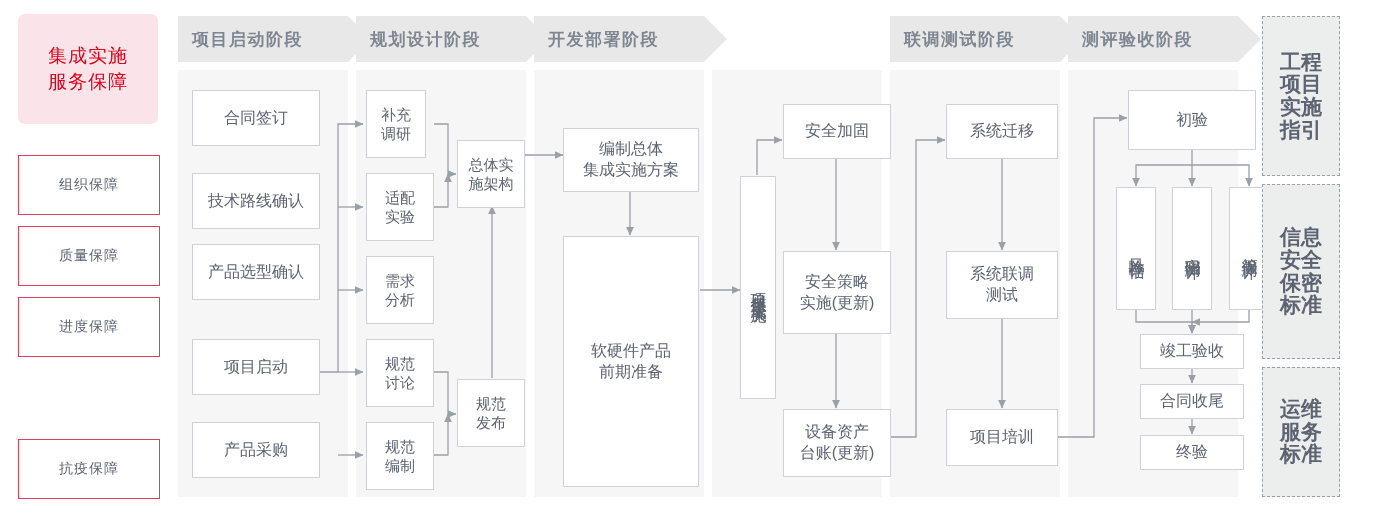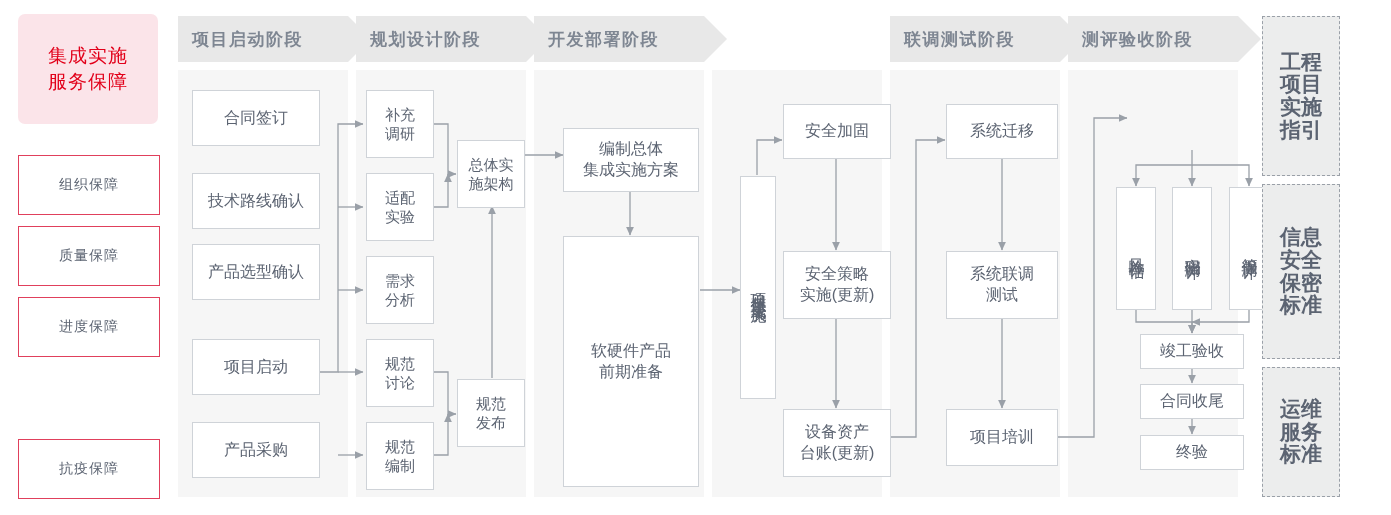--- a/index.html
+++ b/index.html
@@ -182,21 +182,21 @@
   <div class="node" style="left:192px;top:244px;width:128px;height:56px">
       <span>产品选型确认</span>
     </div>
   <div class="node" style="left:192px;top:339px;width:128px;height:56px">
       <span>项目启动</span>
     </div>
   <div class="node" style="left:192px;top:422px;width:128px;height:56px">
       <span>产品采购</span>
     </div>
 
-  <div class="node sm" style="left:366px;top:90px;width:68px;height:68px">
+  <div class="node sm" style="left:366px;top:90px;width:60px;height:68px">
       <div><span>补充</span><br><span>调研</span></div>
     </div>
   <div class="node sm" style="left:366px;top:256px;width:68px;height:68px">
       <div><span>需求</span><br><span>分析</span></div>
     </div>
   <div class="node sm" style="left:366px;top:173px;width:68px;height:68px">
       <div><span>适配</span><br><span>实验</span></div>
     </div>
   <div class="node sm" style="left:366px;top:339px;width:68px;height:68px">
       <div><span>规范</span><br><span>讨论</span></div>
@@ -217,37 +217,40 @@
   <div class="node" style="left:563px;top:236px;width:136px;height:251px">
       <div><span>软硬件产品</span><br><span>前期准备</span></div>
     </div>
 
   <div class="node vert" style="left:740px;top:176px;width:36px;height:223px">
       <span>项目整体集成实施</span>
     </div>
   <div class="node" style="left:783px;top:104px;width:108px;height:55px">
       <span>安全加固</span>
     </div>
-  <div class="node" style="left:783px;top:251px;width:108px;height:68px">
+  <div class="node" style="left:783px;top:251px;width:108px;height:83px">
       <div><span>安全策略</span><br><span>实施(更新)</span></div>
     </div>
   <div class="node" style="left:783px;top:409px;width:108px;height:68px">
       <div><span>设备资产</span><br><span>台账(更新)</span></div>
     </div>
 
   <div class="node" style="left:946px;top:104px;width:112px;height:55px">
       <span>系统迁移</span>
     </div>
   <div class="node" style="left:946px;top:251px;width:112px;height:68px">
       <div><span>系统联调</span><br><span>测试</span></div>
     </div>
   <div class="node" style="left:946px;top:409px;width:112px;height:57px">
       <span>项目培训</span>
     </div>
 
+  <div class="node" style="left:1128px;top:90px;width:128px;height:60px">
+      <span>初验</span>
+    </div>
   <div class="node vert" style="left:1116px;top:187px;width:40px;height:123px">
       <span>风险评估</span>
     </div>
   <div class="node vert" style="left:1172px;top:187px;width:40px;height:123px">
       <span>密码测评</span>
     </div>
   <div class="node vert" style="left:1229px;top:187px;width:40px;height:123px">
       <span>等保测评</span>
     </div>
   <div class="node" style="left:1140px;top:334px;width:104px;height:35px">

